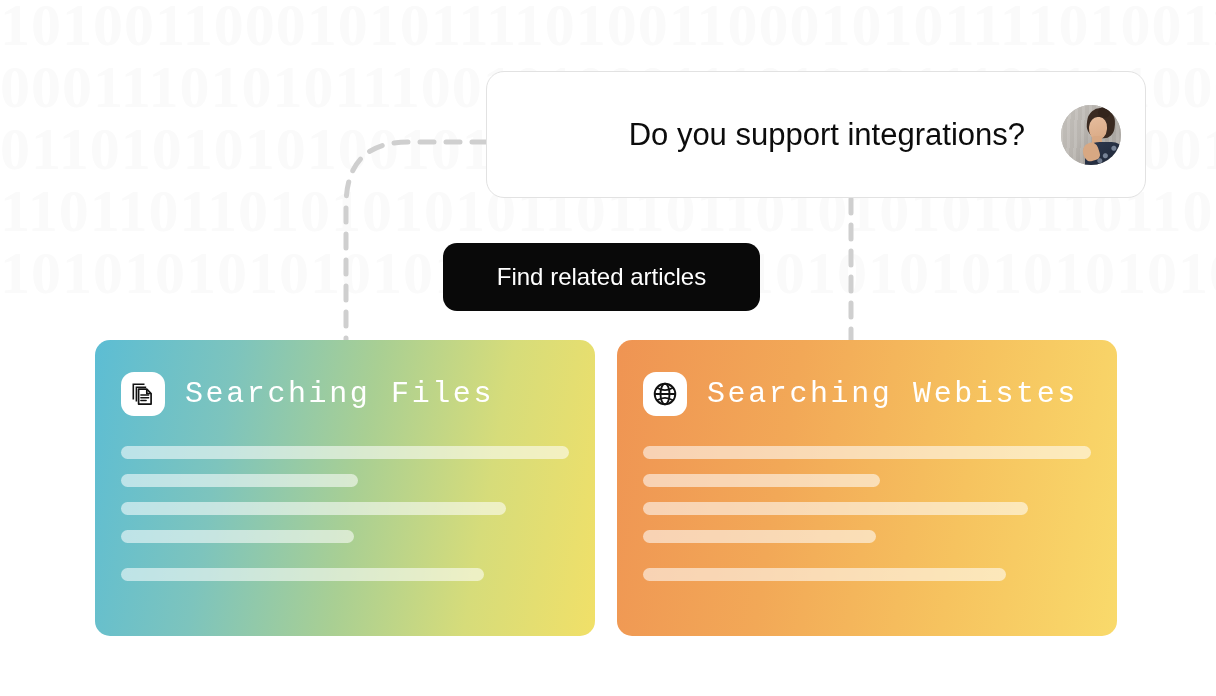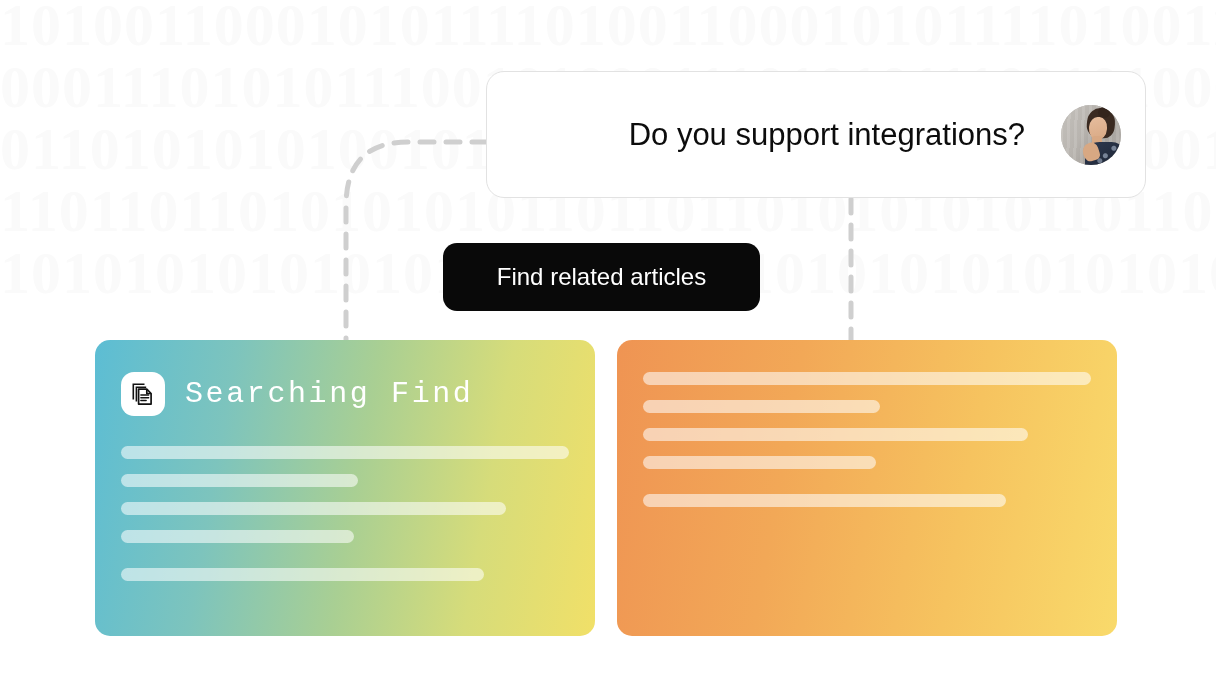--- a/index.html
+++ b/index.html
@@ -272,32 +272,44 @@
           <path d="M5.6 5.4 h10.6 v1.6 h-9 v13.6 h-1.6 z" fill="#111"></path>
           <path d="M8.6 8.2 h8.2 l4.3 4.3 v10.6 h-12.5 z" fill="none" stroke="#111" stroke-width="1.7" stroke-linejoin="round"></path>
           <path d="M16.8 8.2 v4.3 h4.3" fill="none" stroke="#111" stroke-width="1.7" stroke-linejoin="round"></path>
           <g stroke="#111" stroke-width="1.5" stroke-linecap="round">
             <line x1="10.9" y1="14.1" x2="18.6" y2="14.1"></line>
             <line x1="10.9" y1="16.8" x2="18.6" y2="16.8"></line>
             <line x1="10.9" y1="19.5" x2="16.1" y2="19.5"></line>
           </g>
         </svg>
       </span>
-      <span class="card-title">Searching Find</span>
+      <span class="card-title">Searching Files</span>
     </div>
     <div class="skeleton-list">
       <div class="skeleton-bar" style="width:100%"></div>
       <div class="skeleton-bar" style="width:53%"></div>
       <div class="skeleton-bar" style="width:86%"></div>
       <div class="skeleton-bar gap-after" style="width:52%"></div>
       <div class="skeleton-bar" style="width:81%"></div>
     </div>
   </div>
 
   <div class="result-card" id="card-websites">
+    <div class="card-head">
+      <span class="card-icon">
+        <svg width="26" height="26" viewBox="0 0 26 26" aria-hidden="true">
+          <circle cx="13" cy="13" r="10.3" fill="none" stroke="#111" stroke-width="1.9"></circle>
+          <ellipse cx="13" cy="13" rx="4.5" ry="10.3" fill="none" stroke="#111" stroke-width="1.9"></ellipse>
+          <line x1="2.7" y1="13" x2="23.3" y2="13" stroke="#111" stroke-width="1.9"></line>
+          <path d="M5.2 6.8 a15 15 0 0 0 15.6 0" fill="none" stroke="#111" stroke-width="1.7"></path>
+          <path d="M5.2 19.2 a15 15 0 0 1 15.6 0" fill="none" stroke="#111" stroke-width="1.7"></path>
+        </svg>
+      </span>
+      <span class="card-title">Searching Webistes</span>
+    </div>
     <div class="skeleton-list">
       <div class="skeleton-bar" style="width:100%"></div>
       <div class="skeleton-bar" style="width:53%"></div>
       <div class="skeleton-bar" style="width:86%"></div>
       <div class="skeleton-bar gap-after" style="width:52%"></div>
       <div class="skeleton-bar" style="width:81%"></div>
     </div>
   </div>
 
 </div>

